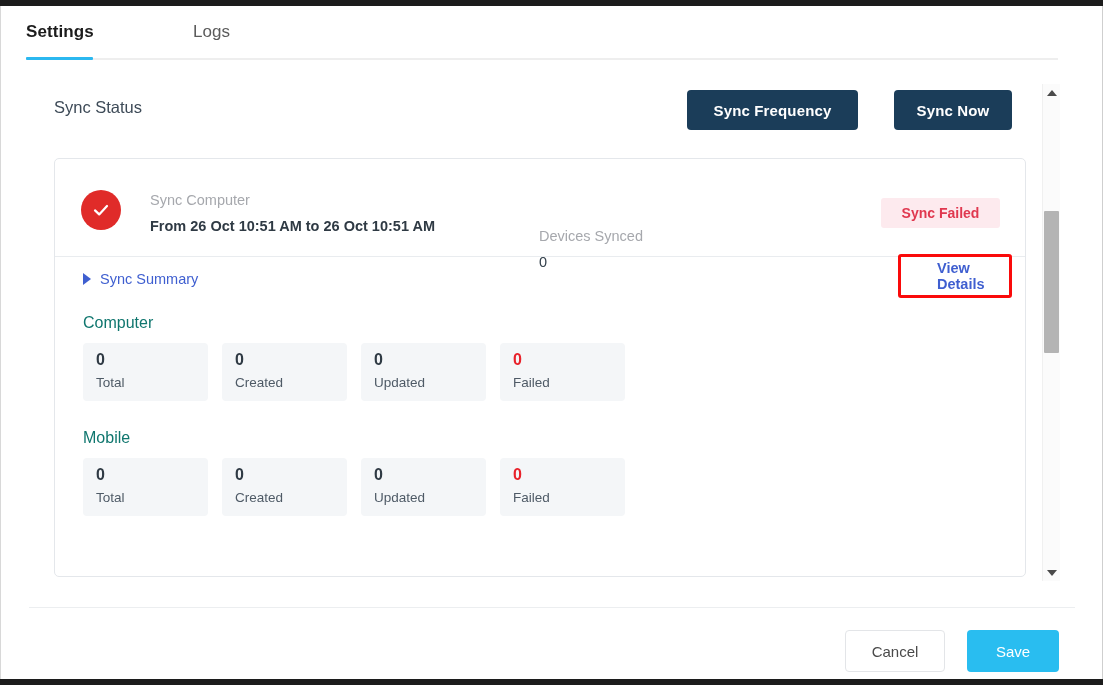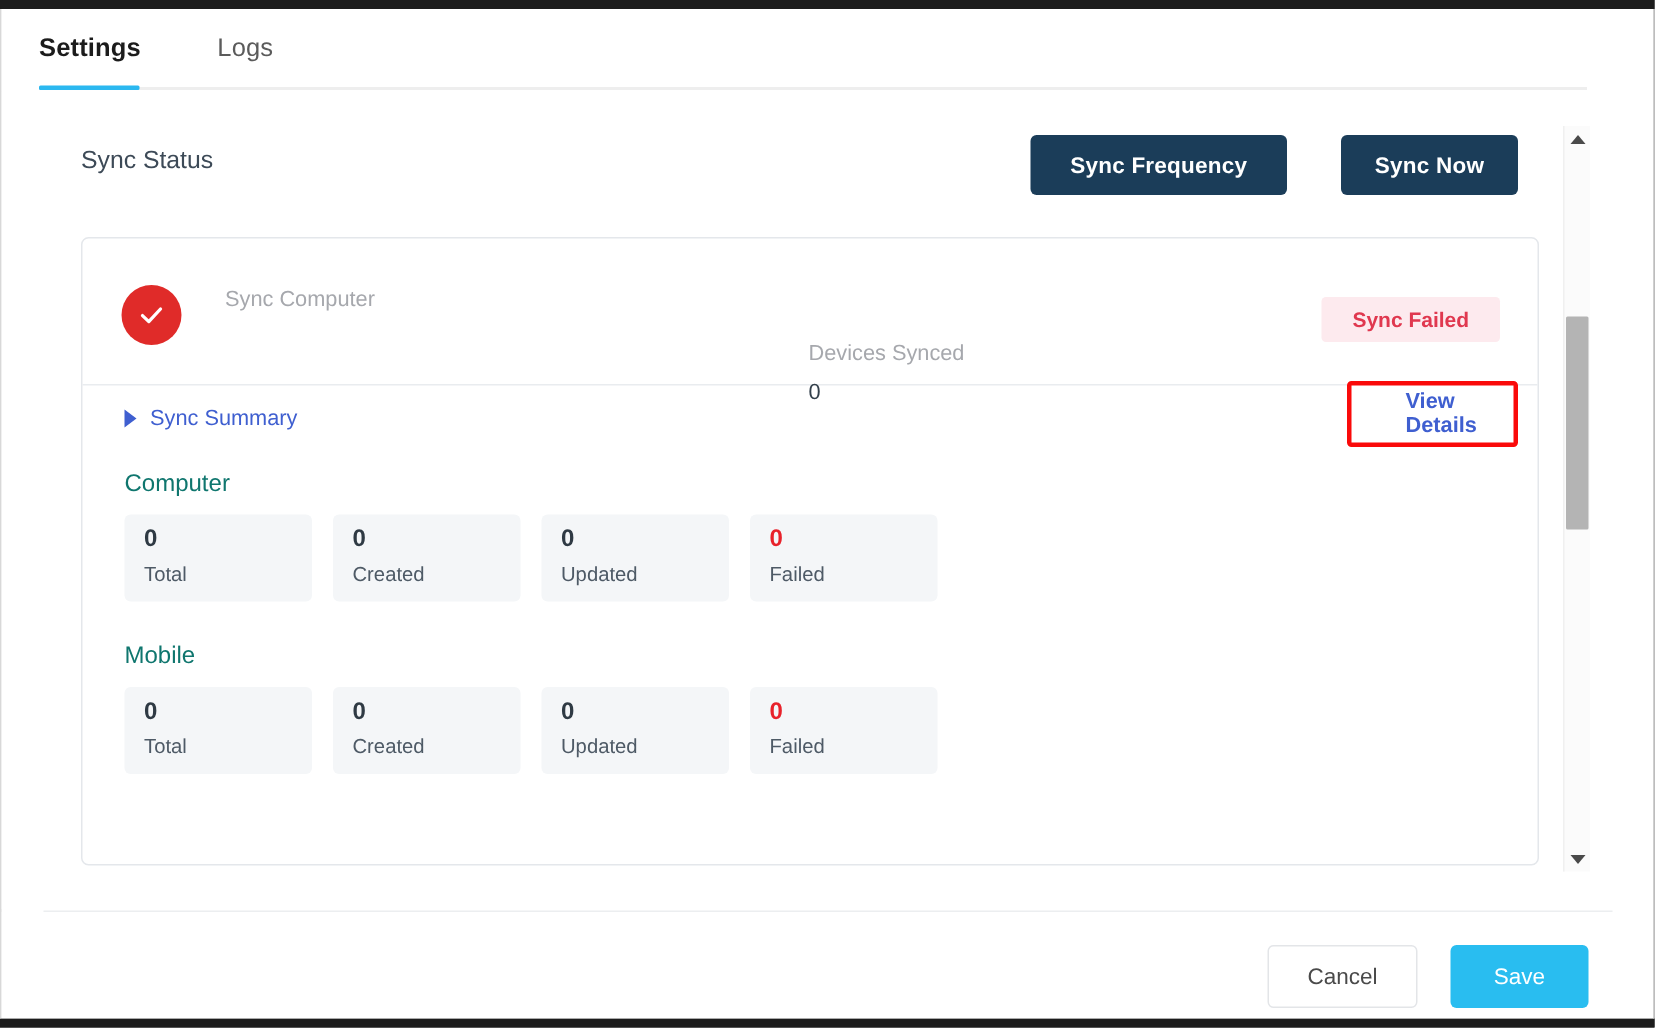--- a/index.html
+++ b/index.html
@@ -26,20 +26,21 @@
     position: absolute;
     left: 0; top: 0;
     width: 1103px; height: 55px;
     background: #ffffff;
   }
   .tab-row {
     position: absolute;
     left: 25px; top: 16px;
     display: flex;
     align-items: flex-start;
+    gap: 48px;
   }
   .tab {
     font-size: 17px;
     letter-spacing: .1px;
     padding: 0 0 10px 0;
     cursor: pointer;
     user-select: none;
   }
   .tab.active { color: #1c1c1c; font-weight: bold; }
   .tab.inactive { color: #5b5b5b; font-weight: normal; margin-left: 51px; }
@@ -321,20 +322,21 @@
       <div class="card-head">
 
         <div class="status-circle">
           <svg width="22" height="22" viewBox="0 0 22 22" aria-hidden="true">
             <path d="M5 11.4 L9.2 15.4 L17 7" fill="none" stroke="#ffffff" stroke-width="2.2" stroke-linecap="round" stroke-linejoin="round"></path>
           </svg>
         </div>
 
         <div class="field duration">
           <div class="field-label">Sync Computer</div>
+          <div class="field-value">From 26 Oct 10:51 AM to 26 Oct 10:51 AM</div>
         </div>
 
         <div class="field devices">
           <div class="field-label">Devices Synced</div>
           <div class="field-value plain">0</div>
         </div>
 
         <div class="status-badge">Sync Failed</div>
       </div>
 

